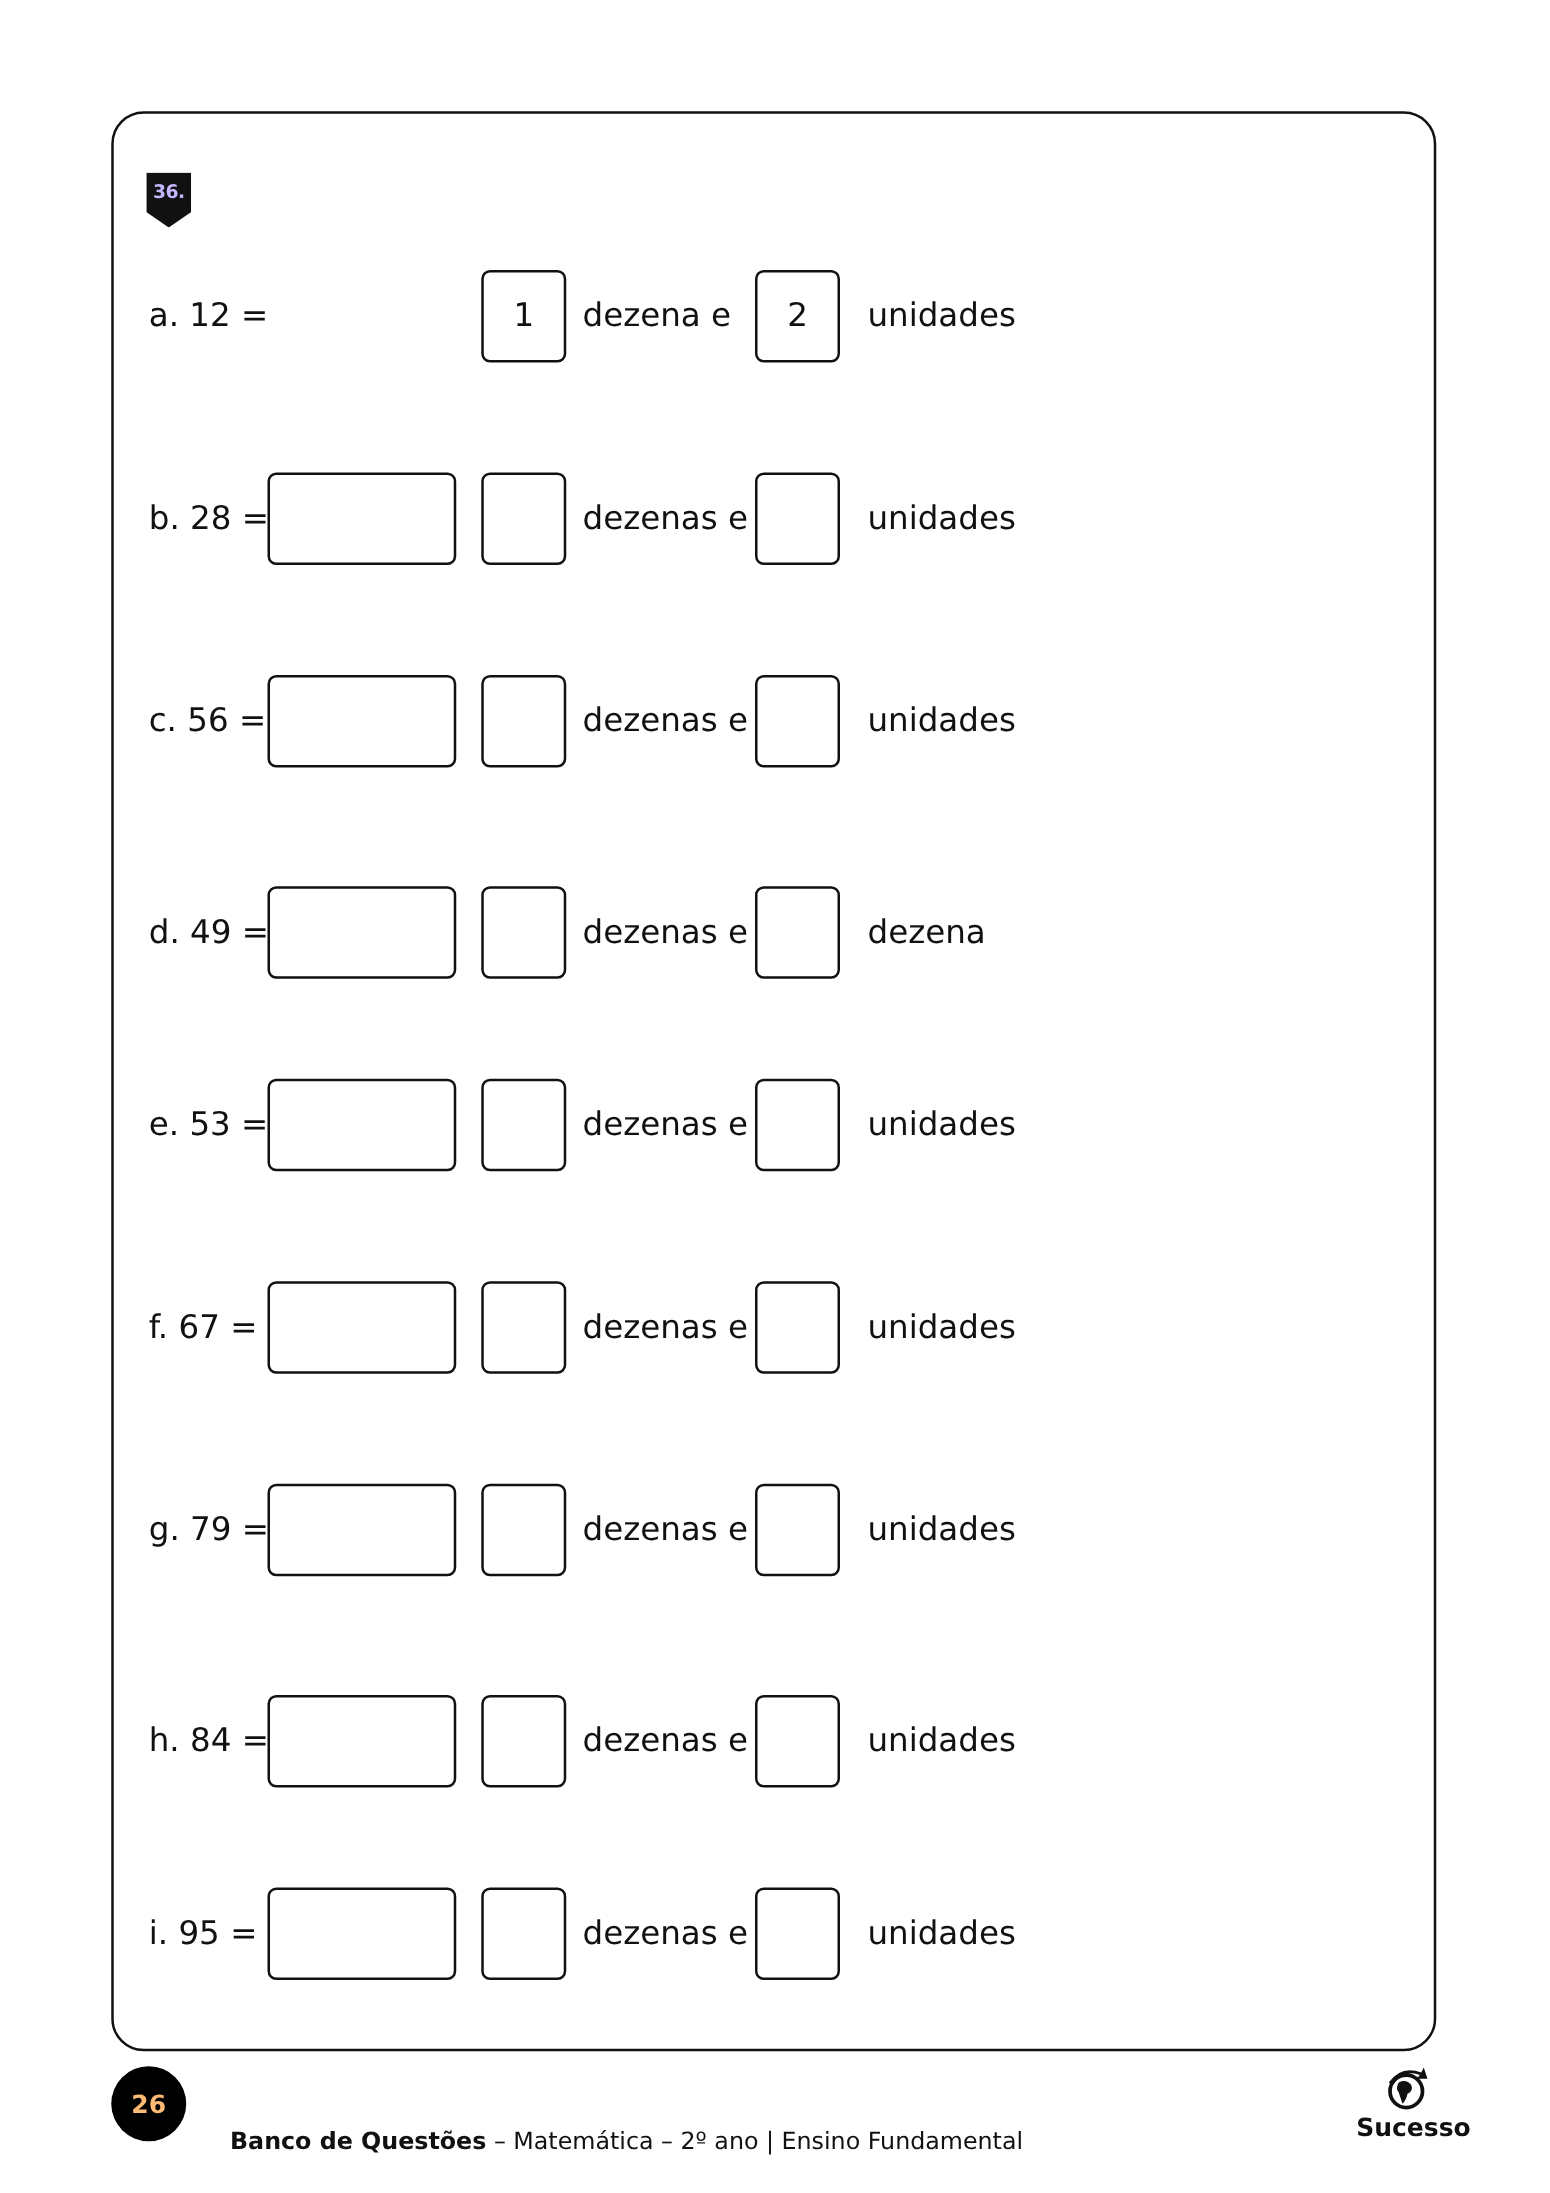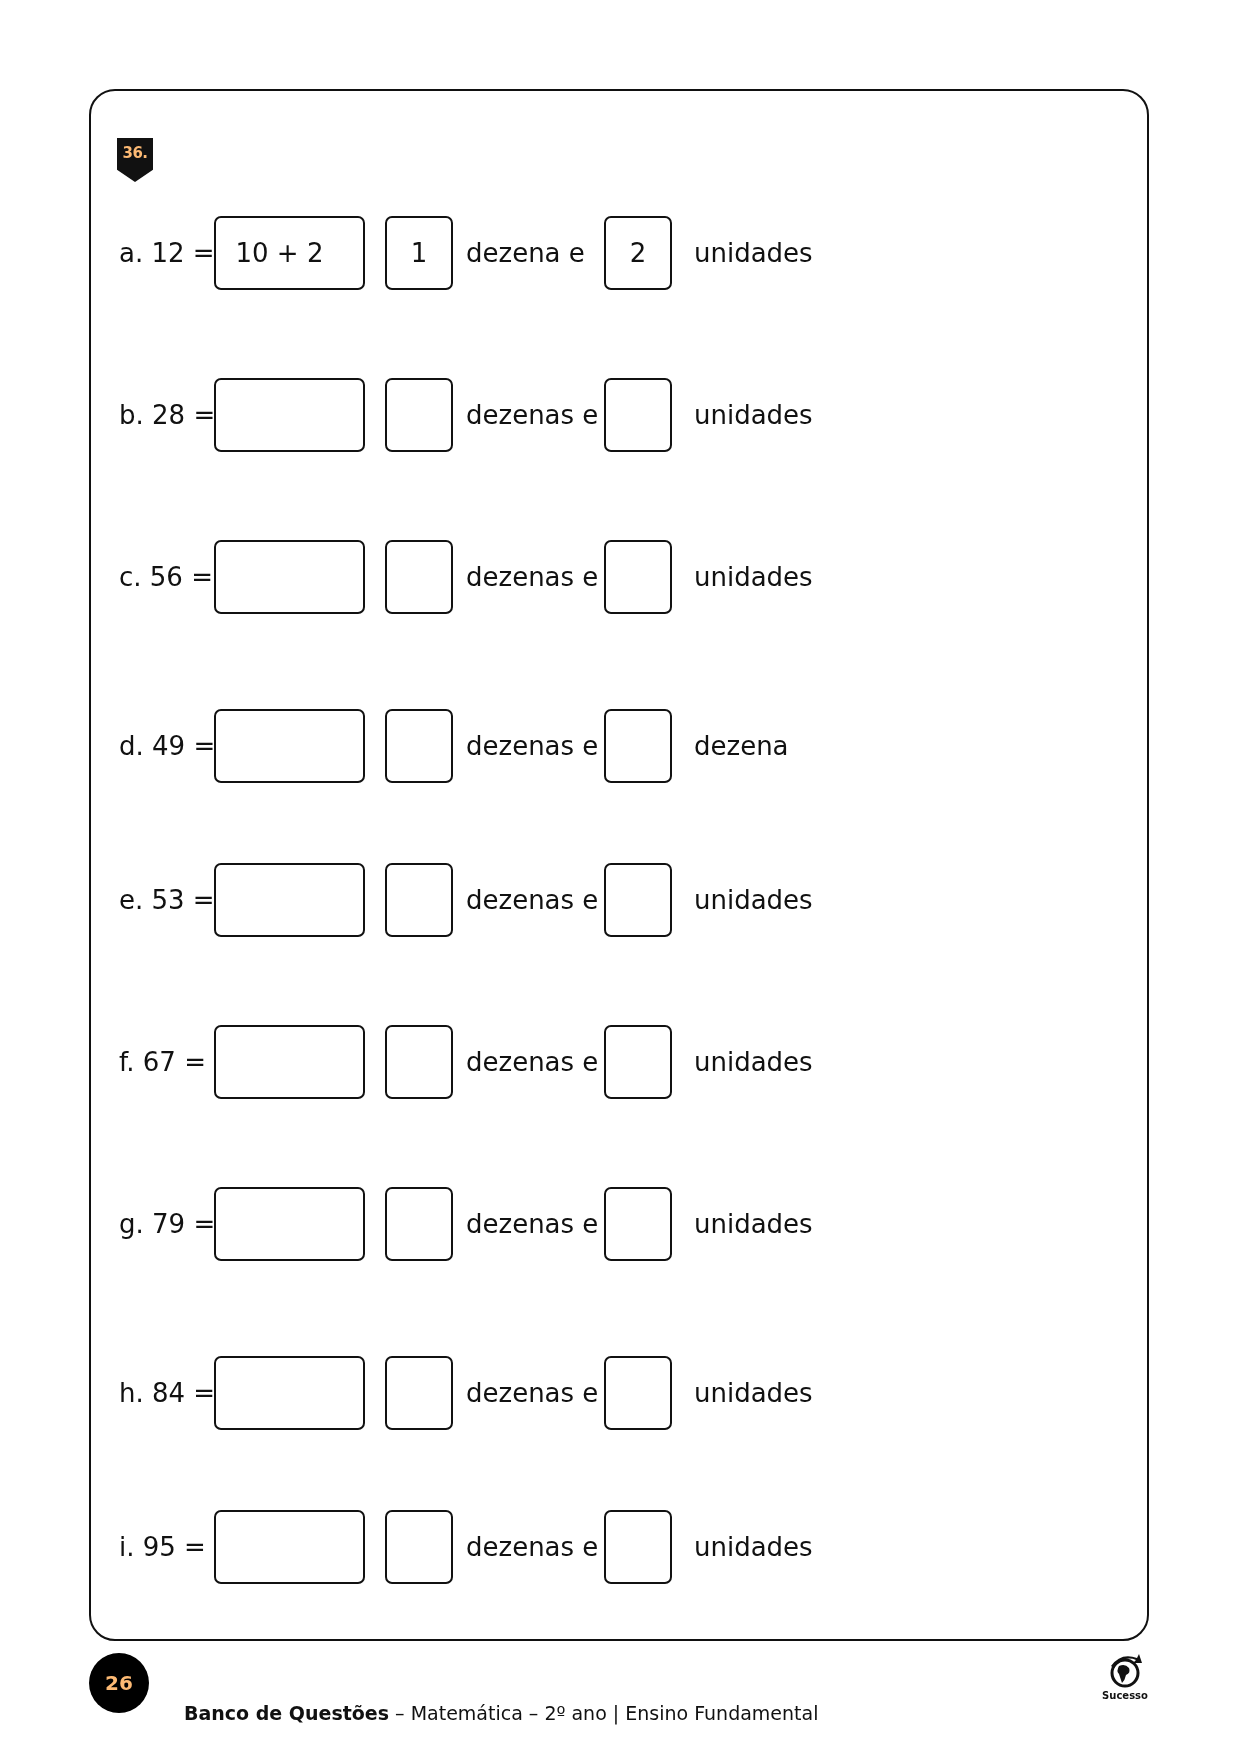--- a/index.html
+++ b/index.html
@@ -1,21 +1,21 @@
 <!DOCTYPE html>
 <html><head>
   <meta charset="utf-8">
   <style>
     html, body { margin: 0; padding: 0; background: #ffffff; }
     body { width: 1240px; height: 1754px; position: relative; overflow: hidden;
            font-family: "DejaVu Sans", sans-serif; color: #111; }
     .frame { position: absolute; left: 89px; top: 89px; width: 1060px; height: 1552px;
              border: 2px solid #111; border-radius: 26px; box-sizing: border-box; }
     .q-header { position: absolute; left: 117px; top: 138px; height: 44px; display: flex; align-items: flex-start; }
-    .badge { width: 36px; height: 44px; background: #111; color: #fdba74; font-weight: bold;
+    .badge { width: 36px; height: 44px; background: #111; color: #c4b5fd; font-weight: bold;
              font-size: 15px; letter-spacing: -0.5px;
              clip-path: polygon(0 0, 100% 0, 100% 72%, 50% 100%, 0 72%);
              display: flex; justify-content: center; padding-top: 6px; box-sizing: border-box; }
     .q-title { font-size: 27px; margin-left: 9px; line-height: 34px; margin-top: -2px; }
     .row { position: absolute; left: 0; width: 1082px; height: 74px; }
     .lbl { position: absolute; left: 119px; top: 0; height: 74px; line-height: 74px; font-size: 26px; white-space: nowrap; }
     .box { position: absolute; top: 0; height: 74px; border: 2.5px solid #111; border-radius: 7px;
            box-sizing: border-box; font-size: 26px; display: flex; align-items: center; justify-content: center; background: #fff; }
     .box.big { left: 214px; width: 151px; }
     .box.big .val { margin-right: 20px; }
@@ -24,37 +24,34 @@
     .txt { position: absolute; top: 0; height: 74px; line-height: 74px; font-size: 26px; white-space: nowrap; }
     .txt.dz { left: 466px; }
     .txt.un { left: 694px; }
     .footer-num { position: absolute; left: 89px; top: 1653px; width: 60px; height: 60px; border-radius: 50%;
                   background: #000; color: #fdba74; font-weight: bold; font-size: 20px;
                   display: flex; align-items: center; justify-content: center; }
     .footer-text { position: absolute; left: 184px; top: 1670px; font-size: 19px; white-space: nowrap; margin-top: 32px; }
     .footer-text b { font-weight: bold; }
     .logo { position: absolute; left: 1085px; top: 1652px; width: 80px; text-align: center; }
     .logo svg { display: block; margin: 0 auto; }
-    .logo-text { font-weight: bold; font-size: 10px; margin-top: 0px; }
+    .logo-text { font-weight: bold; font-size: 20px; margin-top: 0px; }
   </style>
 </head>
 <body>
 
 <div class="frame"></div>
 
 <div class="q-header">
   <div class="badge">36.</div>
 </div>
 
 <div id="rows">
     <div class="row" style="top: 216px;">
       <span class="lbl">a. 12 =</span>
-      <div class="box big">
-        <span class="val">10 + 2</span>
-      </div>
       <div class="box dz">
         <span>1</span>
       </div>
       <span class="txt dz">dezena e</span>
       <div class="box un">
         <span>2</span>
       </div>
       <span class="txt un">unidades</span>
     </div>
     <div class="row" style="top: 378px;">

